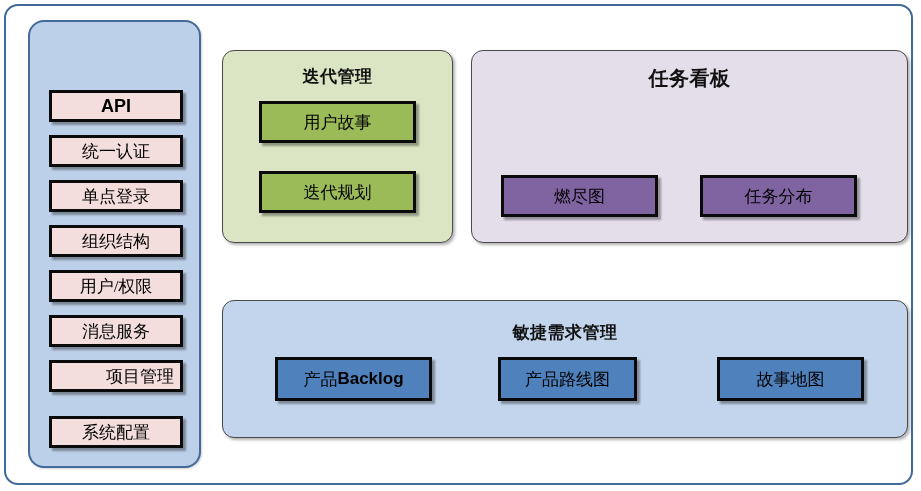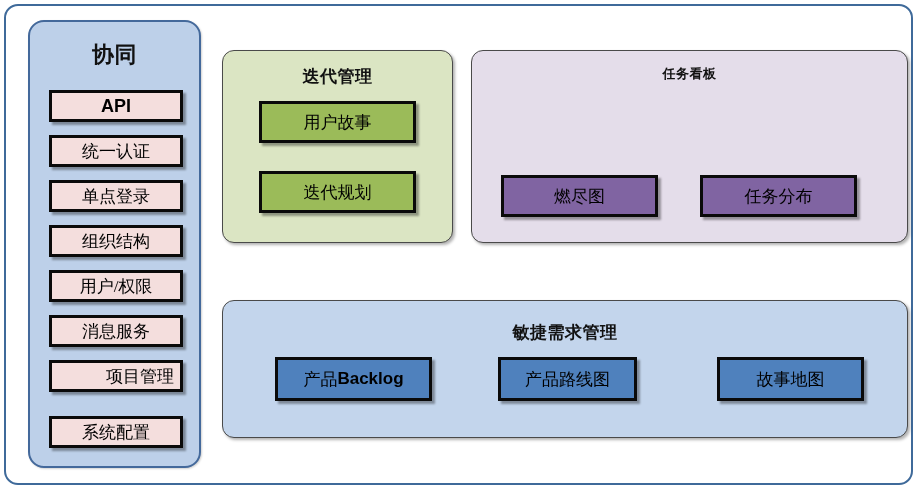--- a/index.html
+++ b/index.html
@@ -108,21 +108,21 @@
   }
 
   
   #taskboard-panel {
     left: 465px;
     top: 44px;
     width: 437px;
     height: 193px;
     background: #e4ddea;
   }
-  #taskboard-title { top: 14px; font-size: 13px; }
+  #taskboard-title { top: 14px; font-size: 20px; }
   .taskboard-box {
     width: 157px;
     height: 42px;
     background: #8064a2;
     font-size: 17px;
   }
   .taskboard-box.col-left  { left: 29px; }
   .taskboard-box.col-right { left: 228px; }
   .taskboard-box.row-top    { top: 54px; }
   .taskboard-box.row-bottom { top: 124px; }
@@ -150,21 +150,20 @@
     font-family: "Liberation Sans", "DejaVu Sans", sans-serif;
     font-weight: bold;
   }
 </style>
 </head>
 <body>
 
 <div id="diagram-root">
 
   <div class="panel" id="sidebar-panel">
-    <div class="panel-title" id="sidebar-title">协同</div>
 
     <div class="box sidebar-item api-item" style="top:68px;">API</div>
 
     <div class="box sidebar-item" style="top:113px;">统一认证</div>
 
     <div class="box sidebar-item" style="top:158px;">单点登录</div>
 
     <div class="box sidebar-item" style="top:203px;">组织结构</div>
 
     <div class="box sidebar-item" style="top:248px;">用户/权限</div>

